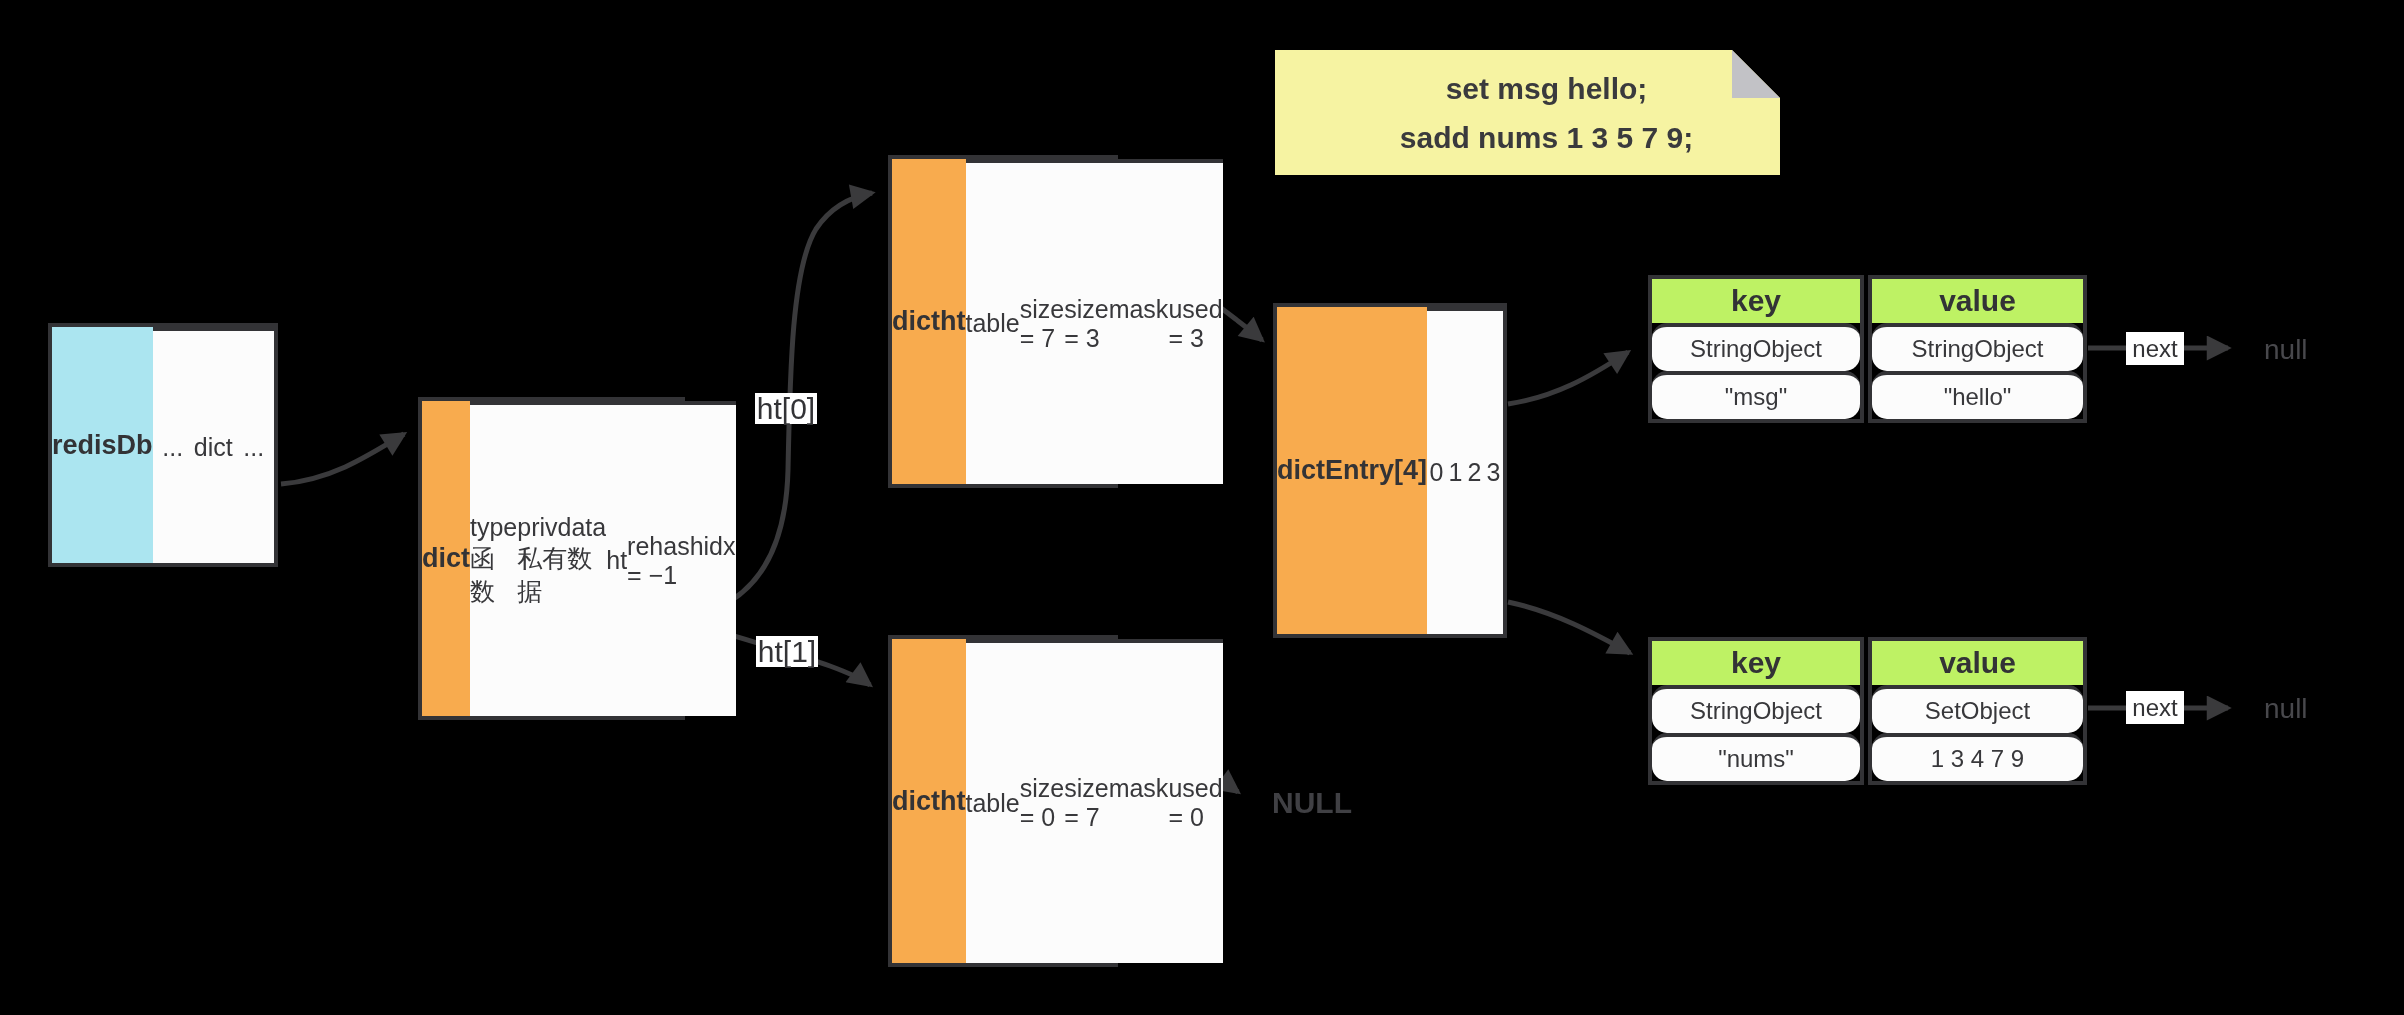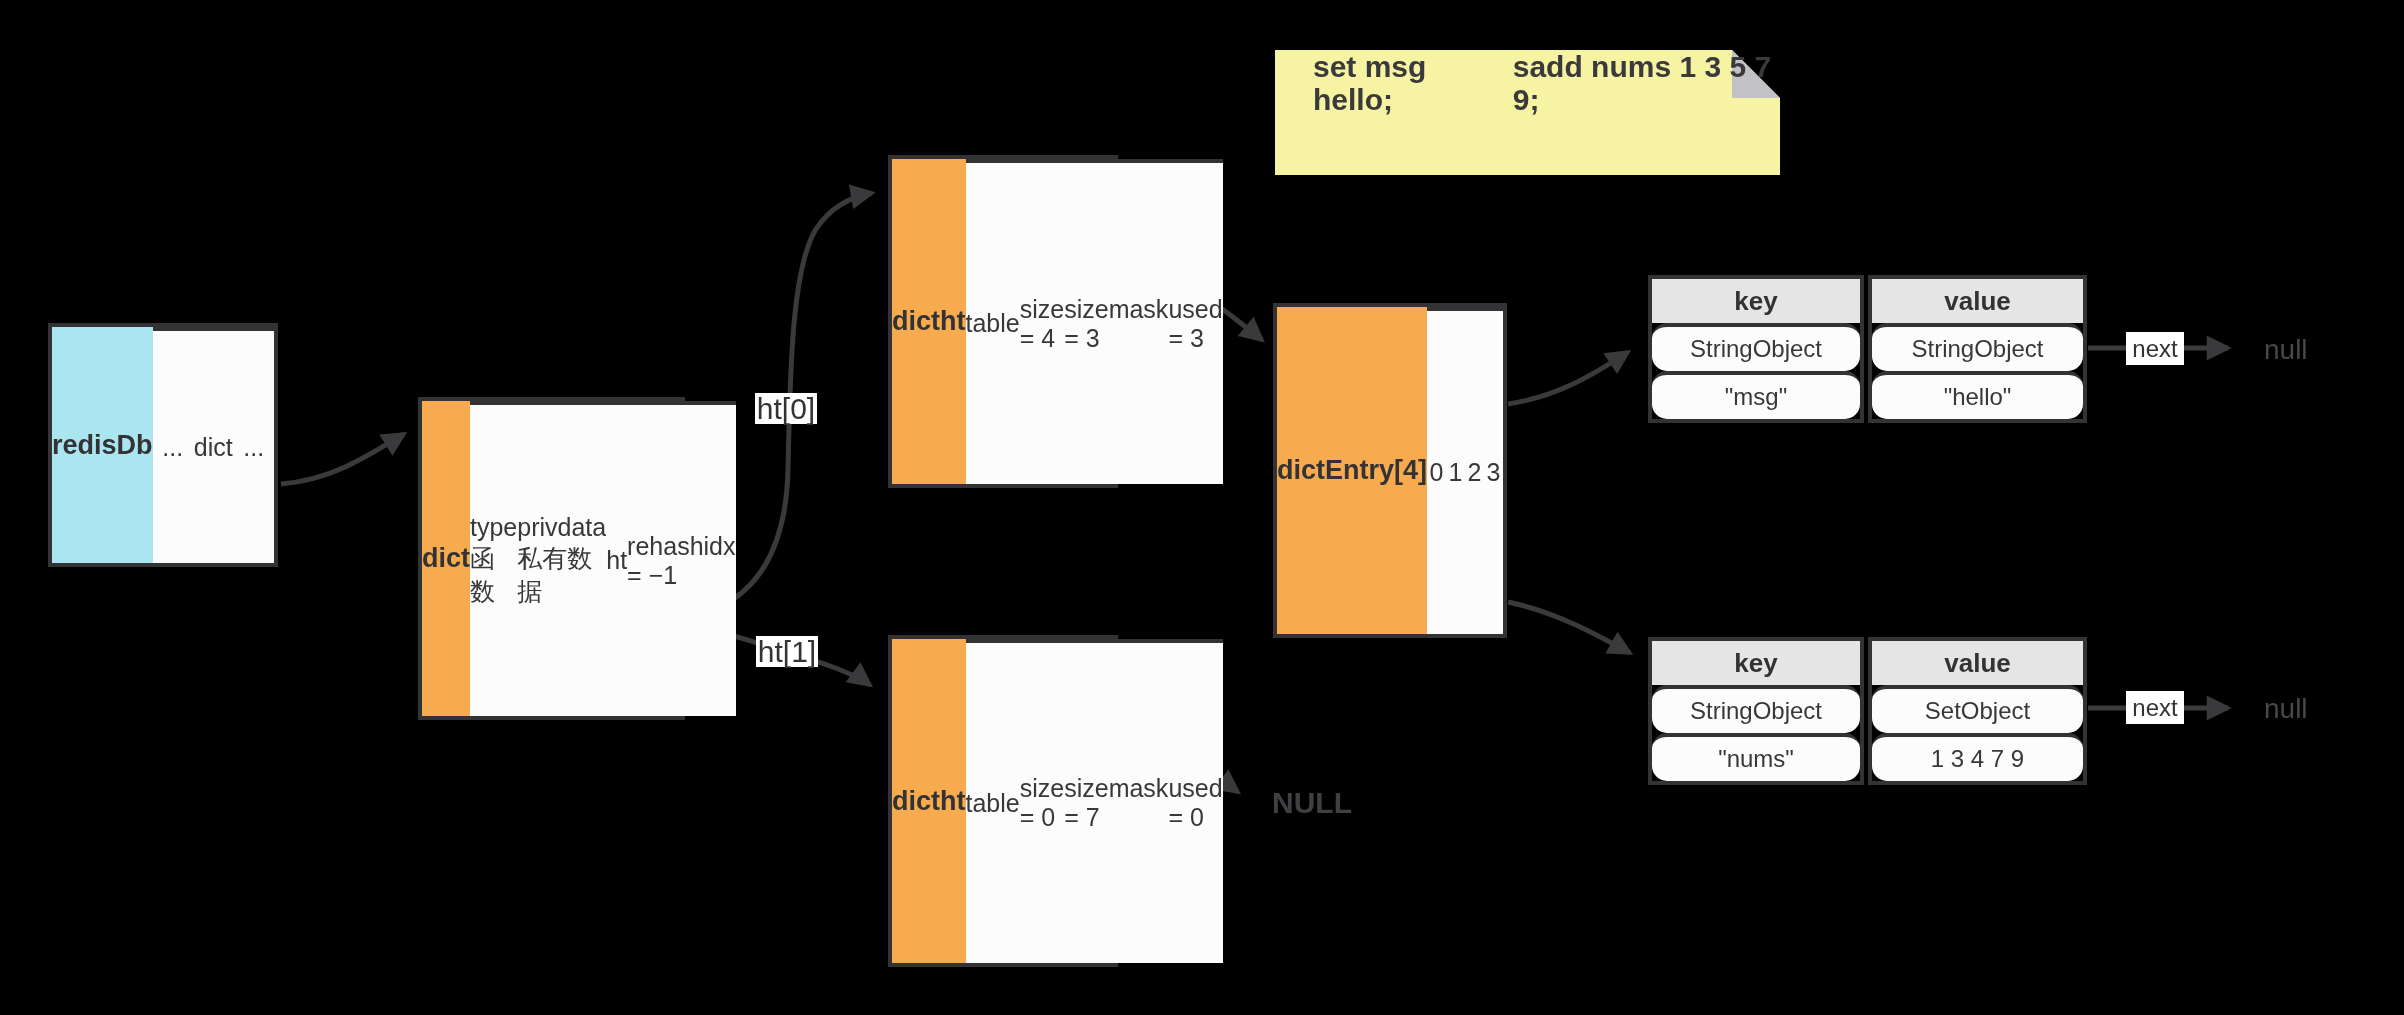--- a/index.html
+++ b/index.html
@@ -17,21 +17,21 @@
   .hdr-cyan{background:#ABE5F0;}
 
   #redisdb{left:48px;top:323px;width:230px;height:244px;}
   #dict{left:418px;top:397px;width:267px;height:323px;}
   #dictht0{left:888px;top:155px;width:230px;height:333px;}
   #dictht1{left:888px;top:635px;width:230px;height:332px;}
   #dictentry{left:1273px;top:303px;width:234px;height:335px;}
 
   
   .kvcol{position:absolute;display:flex;flex-direction:column;border:4px solid #333336;box-sizing:border-box;}
-  .kvcol .hdr{flex:1;display:flex;align-items:center;justify-content:center;font-weight:bold;font-size:26px;color:#333336;background:#e5e5e5;}
+  .kvcol .hdr{flex:1;display:flex;align-items:center;justify-content:center;font-weight:bold;font-size:30px;color:#333336;background:#bef264;}
   .kvcol .row{flex:1;background:#FCFCFC;border-top:4px solid #333336;display:flex;align-items:center;justify-content:center;font-size:24px;color:#38383b;border-radius:15px;}
   #kvmsg-key{left:1648px;top:275px;width:216px;height:148px;}
   #kvmsg-val{left:1868px;top:275px;width:219px;height:148px;}
   #kvnums-key{left:1648px;top:637px;width:216px;height:148px;}
   #kvnums-val{left:1868px;top:637px;width:219px;height:148px;}
 
   
   .tag{position:absolute;background:#FFFFFF;color:#333336;display:flex;align-items:center;
        justify-content:center;font-size:30px;}
   #tag-ht0{left:755px;top:393px;width:62px;height:31px;}
@@ -40,22 +40,22 @@
   #tag-next-bottom{left:2126px;top:691px;width:58px;height:33px;font-size:24px;}
 
   
   .nulltext{position:absolute;color:#48484c;font-size:28px;}
   #null-top{left:2264px;top:334px;}
   #null-bottom{left:2264px;top:693px;}
   #null-table{left:1272px;top:786px;font-size:30px;font-weight:bold;color:#404044;}
 
   
   .sticky{position:absolute;left:1275px;top:50px;width:505px;height:125px;background:#F6F3A2;}
-  .sticky .pad{position:absolute;inset:0;display:flex;flex-direction:row;justify-content:center;
-               gap:16px;padding-left:38px;box-sizing:border-box;}
+  .sticky .pad{position:absolute;inset:0;display:flex;flex-direction:column;justify-content:center;
+               gap:16px;padding-left:38px;box-sizing:border-box;text-align:center;}
   .sticky .line{font-size:30px;font-weight:600;color:#3A3A3D;line-height:1.1;}
   .fold-gray{position:absolute;top:0;right:0;width:48px;height:48px;background:#C2C2C6;
              clip-path:polygon(0 0,100% 100%,0 100%);}
   .fold-black{position:absolute;top:0;right:0;width:48px;height:48px;background:#000;
               clip-path:polygon(0 0,100% 0,100% 100%);}
 </style>
 </head>
 <body>
 
 <div id="stage">
@@ -99,21 +99,21 @@
     <div class="hdr hdr-orange">dict</div>
     <div class="row">type函数</div>
     <div class="row">privdata 私有数据</div>
     <div class="row">ht</div>
     <div class="row">rehashidx = −1</div>
   </div>
 
   <div class="node" id="dictht0">
     <div class="hdr hdr-orange">dictht</div>
     <div class="row">table</div>
-    <div class="row">size = 4</div>
+    <div class="row">size = 7</div>
     <div class="row">sizemask = 3</div>
     <div class="row">used = 3</div>
   </div>
 
   <div class="node" id="dictht1">
     <div class="hdr hdr-orange">dictht</div>
     <div class="row">table</div>
     <div class="row">size = 0</div>
     <div class="row">sizemask = 7</div>
     <div class="row">used = 0</div>

